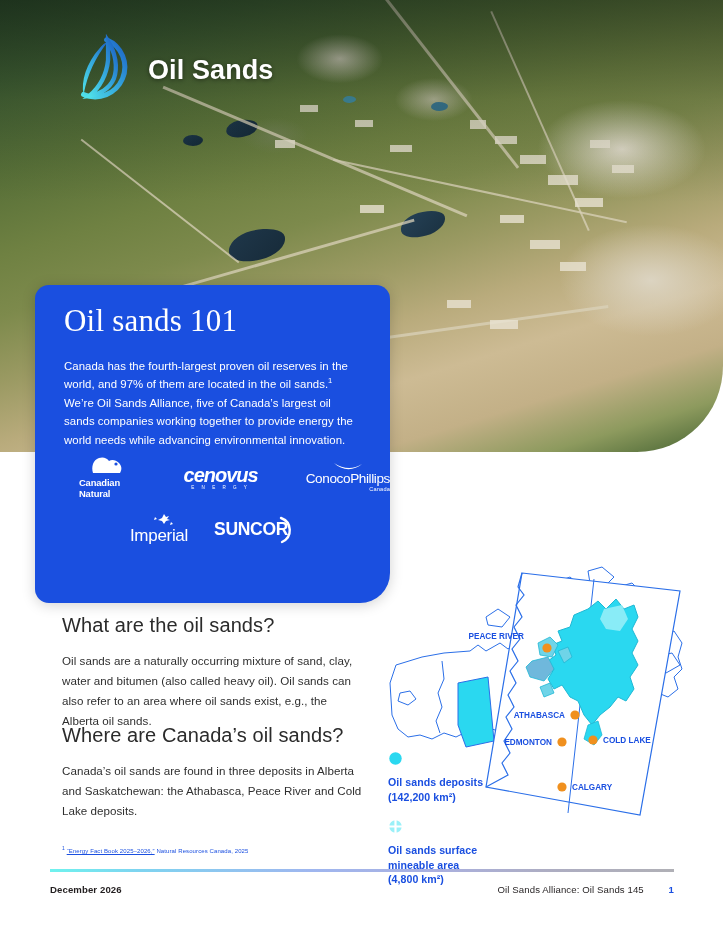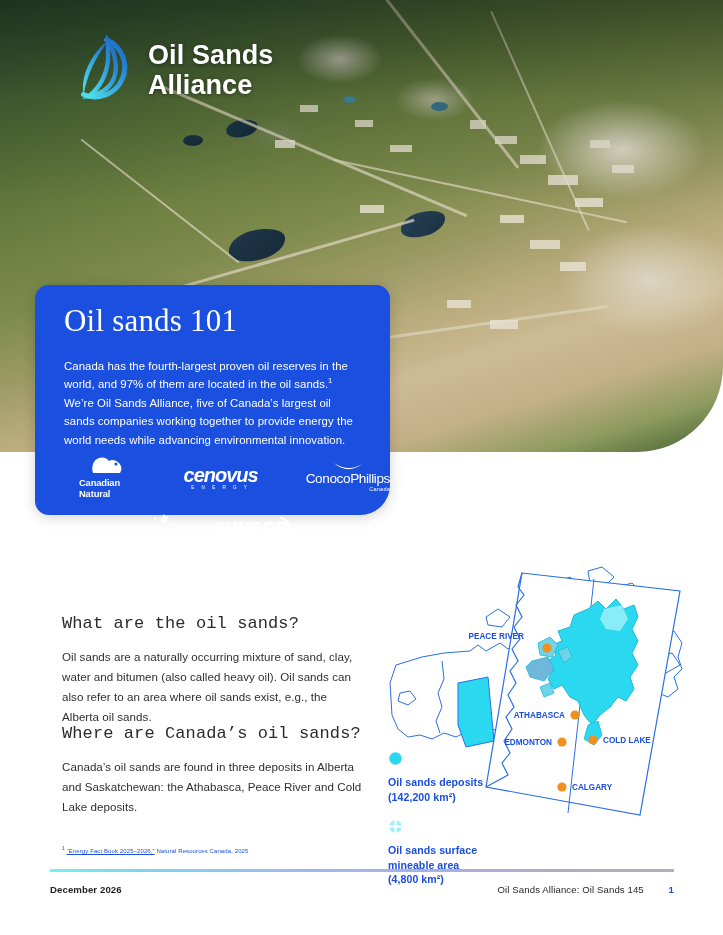--- a/index.html
+++ b/index.html
@@ -46,21 +46,21 @@
     background:linear-gradient(180deg,rgba(10,22,14,.45) 0%,rgba(10,22,14,.12) 22%,rgba(0,0,0,0) 45%);}
 
   
   .logo{position:absolute;left:62px;top:33px;display:flex;align-items:center;gap:14px;z-index:6;}
   .logo-mark{width:72px;height:74px;flex:0 0 auto;}
   .logo-text{color:#fff;font-weight:bold;font-size:27px;line-height:1.12;
              letter-spacing:.1px;text-shadow:0 1px 4px rgba(0,0,0,.45);}
   .logo-text span{display:block;}
 
   
-  .card{position:absolute;left:35px;top:285px;width:355px;height:230px;background:#1a4fe0;
+  .card{position:absolute;left:35px;top:285px;width:355px;height:318px;background:#1a4fe0;
         border-radius:14px 14px 30px 14px;z-index:7;box-shadow:0 2px 14px rgba(0,0,0,.18);}
   .card-title{position:absolute;left:29px;top:20px;color:#fff;font-family:"Liberation Serif",serif;
               font-size:31px;line-height:1;letter-spacing:.2px;}
   .card-body{position:absolute;left:29px;top:72px;width:298px;color:#fff;font-size:11.4px;
              line-height:1.62;letter-spacing:.05px;}
   .card-body sup{font-size:7.6px;vertical-align:super;line-height:0;}
   .logos{position:absolute;left:0;top:170px;width:355px;}
   .logo-row{display:flex;align-items:center;justify-content:center;}
   .logo-row.r-a{gap:48px;padding-left:44px;}
   .logo-row.r-b{gap:26px;margin-top:14px;}
@@ -68,21 +68,21 @@
   .co-cnrl{font-size:9.4px;font-weight:bold;letter-spacing:-.15px;}
   .co-cenovus{font-size:20px;font-weight:bold;font-style:italic;letter-spacing:-1px;}
   .co-cenovus-sub{font-size:4.6px;letter-spacing:3px;margin-top:-2px;}
   .co-cop{font-size:13.6px;letter-spacing:-.4px;}
   .co-cop-sub{font-size:5.6px;letter-spacing:.2px;margin-top:0px;align-self:flex-end;}
   .co-imperial{font-size:17px;letter-spacing:-.3px;}
   .co-suncor{font-size:17.5px;font-weight:bold;letter-spacing:-.3px;}
 
   
   .content{position:absolute;left:0;top:600px;width:723px;}
-  .h2{font-family:Liberation Mono, monospace;font-size:17px;color:#2b2b2b;letter-spacing:.1px;}
+  .h2{font-family:Liberation Sans, sans-serif;font-size:20px;color:#2b2b2b;letter-spacing:.1px;}
   .para{font-size:11.6px;line-height:1.72;color:#2f2f2f;letter-spacing:.04px;}
   .sec1{position:absolute;left:62px;top:14px;width:300px;}
   .sec1 .para{margin-top:14px;}
   .sec2{position:absolute;left:62px;top:124px;width:300px;}
   .sec2 .para{margin-top:14px;}
 
   
   .map{position:absolute;left:382px;top:-35px;width:320px;height:265px;}
   .legend{position:absolute;left:388px;top:750px;width:160px;}
   .leg-item{display:flex;gap:9px;margin-bottom:14px;flex-direction:column;}
@@ -152,21 +152,20 @@
           <stop offset="100%" stop-color="#1b5fc4"></stop>
         </linearGradient>
       </defs>
       <path d="M62 8 A40 40 0 1 1 30 84" fill="none" stroke="url(#lg)" stroke-width="7" stroke-linecap="round"></path>
       <path d="M62 8 A40 40 0 0 1 30 84" fill="none" stroke="url(#lg)" stroke-width="0"></path>
       <path d="M64 10 C46 34 36 54 30 84 C26 66 34 40 52 20 C56 15 60 12 64 10 Z" fill="url(#lg)"></path>
       <path d="M64 10 C74 26 78 46 72 62 C66 76 52 84 38 86 C52 74 62 56 64 36 Z" fill="none" stroke="url(#lg)" stroke-width="6" stroke-linecap="round"></path>
     </svg>
     <div class="logo-text">
       <span>Oil Sands</span>
-      <span>Alliance</span>
     </div>
   </div>
 
   <div class="card">
     <div class="card-title">Oil sands 101</div>
     <div class="card-body"><span>Canada has the fourth-largest proven oil reserves in the world, and 97% of them are located in the oil sands.</span><sup>1</sup><span> We’re Oil Sands Alliance, five of Canada’s largest oil sands companies working together to provide energy the world needs while advancing environmental innovation.</span></div>
 
     <div class="logos">
       <div class="logo-row r-a">
         <div class="co">

